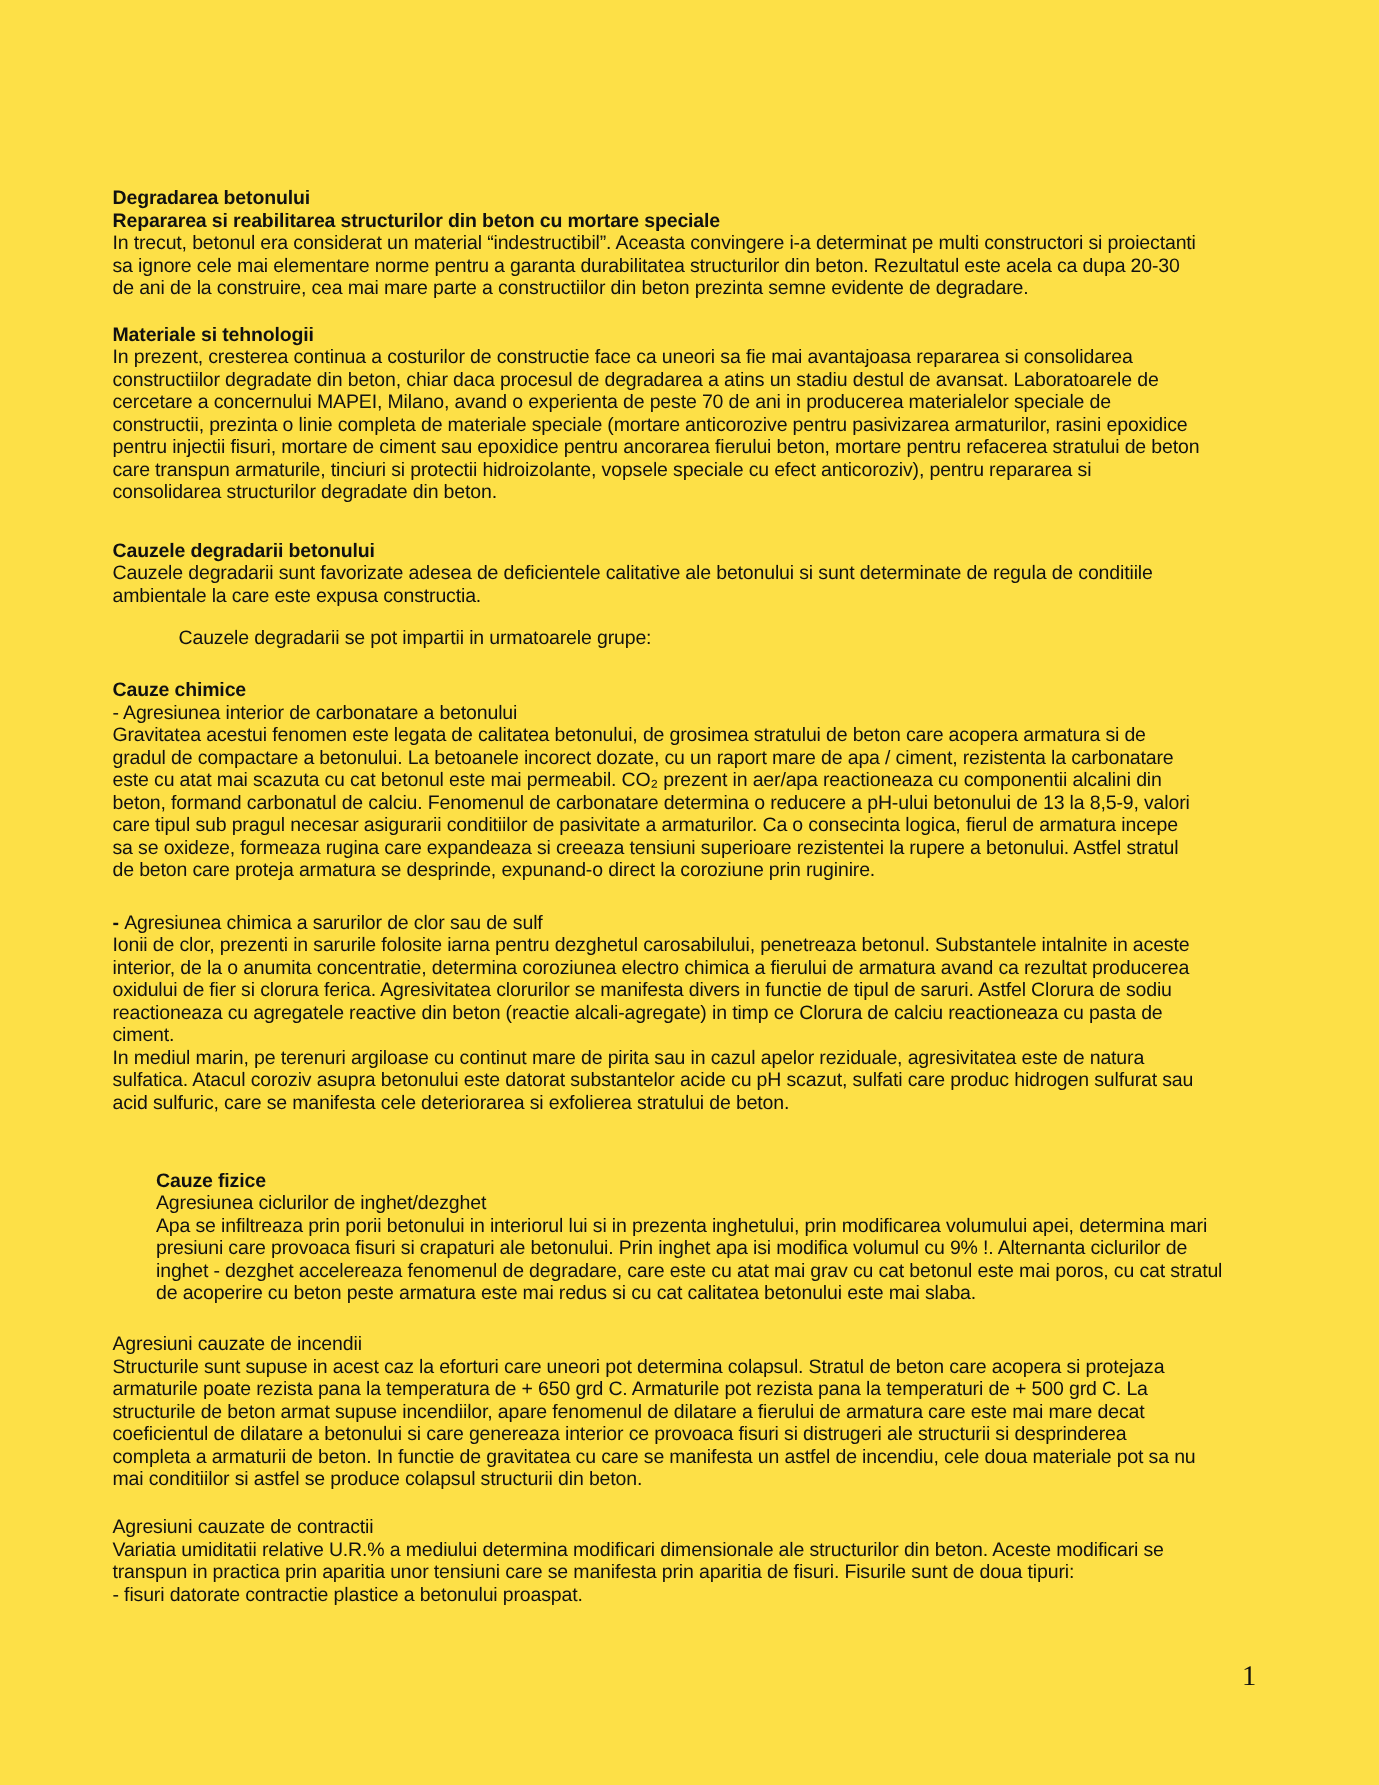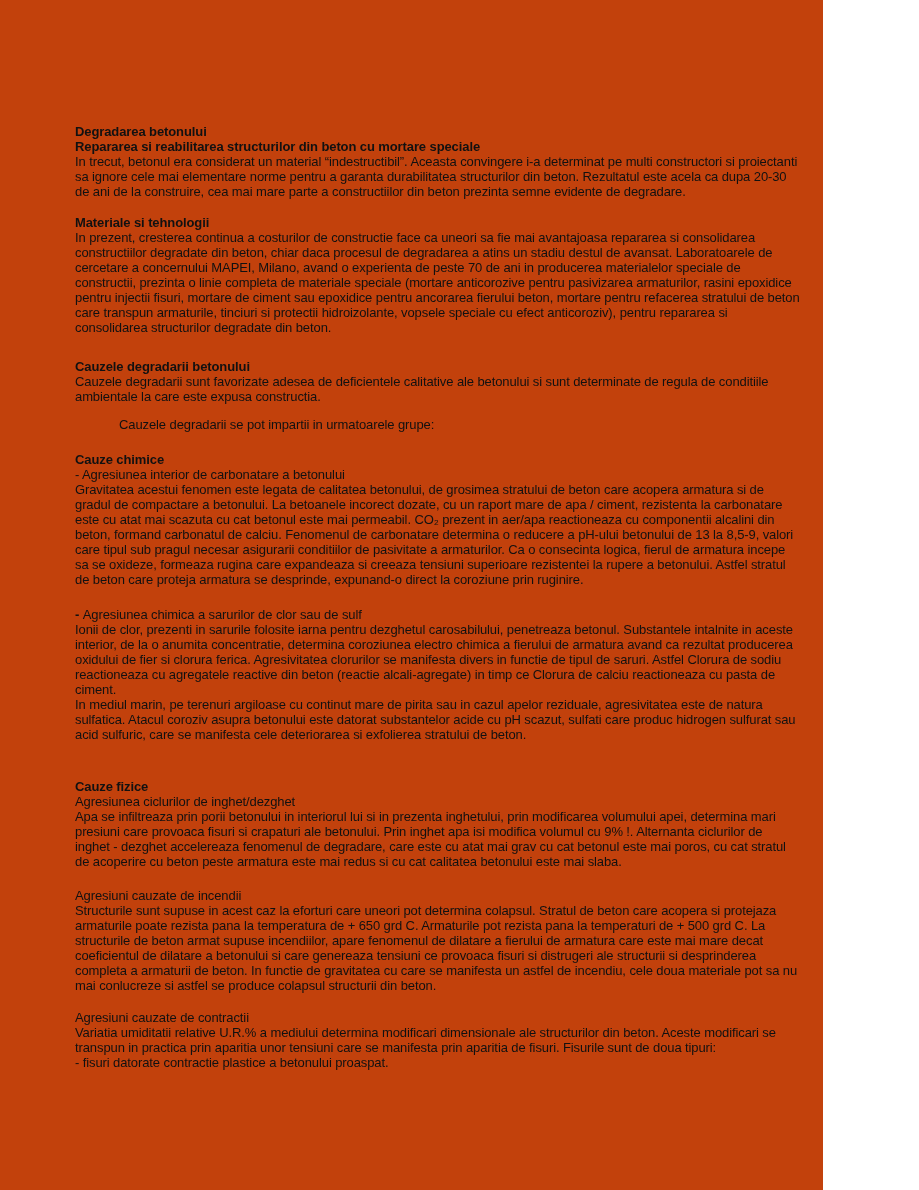--- a/index.html
+++ b/index.html
@@ -2,23 +2,23 @@
 <html><head>
 <meta charset="utf-8">
 <style>
   html, body {
     margin: 0;
     padding: 0;
     background: #ffffff;
   }
   .page {
     position: relative;
-    width: 823px;
+    width: 919px;
     height: 1190px;
-    background: #c2410c;
+    background: #fde047;
     font-family: "Liberation Sans", "DejaVu Sans", sans-serif;
     font-size: 13px;
     line-height: 15.05px;
     color: #111111;
     letter-spacing: -0.1px;
     overflow: hidden;
   }
   .section {
     position: absolute;
     left: 75px;
@@ -81,36 +81,36 @@
         <div class="line"><span class="bold">- </span>Agresiunea chimica a sarurilor de clor sau de sulf</div>
         <div class="line">Ionii de clor, prezenti in sarurile folosite iarna pentru dezghetul carosabilului, penetreaza betonul. Substantele intalnite in aceste</div>
         <div class="line">interior, de la o anumita concentratie, determina coroziunea electro chimica a fierului de armatura avand ca rezultat producerea</div>
         <div class="line">oxidului de fier si clorura ferica. Agresivitatea clorurilor se manifesta divers in functie de tipul de saruri. Astfel Clorura de sodiu</div>
         <div class="line">reactioneaza cu agregatele reactive din beton (reactie alcali-agregate) in timp ce Clorura de calciu reactioneaza cu pasta de</div>
         <div class="line">ciment.</div>
         <div class="line">In mediul marin, pe terenuri argiloase cu continut mare de pirita sau in cazul apelor reziduale, agresivitatea este de natura</div>
         <div class="line">sulfatica. Atacul coroziv asupra betonului este datorat substantelor acide cu pH scazut, sulfati care produc hidrogen sulfurat sau</div>
         <div class="line">acid sulfuric, care se manifesta cele deteriorarea si exfolierea stratului de beton.</div>
       </div>
-      <div class="section" style="top: 779px;">
+      <div class="section" style="top: 779px; margin-left: 29px;">
         <div class="line bold">Cauze fizice</div>
         <div class="line">Agresiunea ciclurilor de inghet/dezghet</div>
         <div class="line">Apa se infiltreaza prin porii betonului in interiorul lui si in prezenta inghetului, prin modificarea volumului apei, determina mari</div>
         <div class="line">presiuni care provoaca fisuri si crapaturi ale betonului. Prin inghet apa isi modifica volumul cu 9% !. Alternanta ciclurilor de</div>
         <div class="line">inghet - dezghet accelereaza fenomenul de degradare, care este cu atat mai grav cu cat betonul este mai poros, cu cat stratul</div>
         <div class="line">de acoperire cu beton peste armatura este mai redus si cu cat calitatea betonului este mai slaba.</div>
       </div>
       <div class="section" style="top: 888px;">
         <div class="line">Agresiuni cauzate de incendii</div>
         <div class="line">Structurile sunt supuse in acest caz la eforturi care uneori pot determina colapsul. Stratul de beton care acopera si protejaza</div>
         <div class="line">armaturile poate rezista pana la temperatura de + 650 grd C. Armaturile pot rezista pana la temperaturi de + 500 grd C. La</div>
         <div class="line">structurile de beton armat supuse incendiilor, apare fenomenul de dilatare a fierului de armatura care este mai mare decat</div>
-        <div class="line">coeficientul de dilatare a betonului si care genereaza tensiuni ce provoaca fisuri si distrugeri ale structurii si desprinderea</div>
+        <div class="line">coeficientul de dilatare a betonului si care genereaza interior ce provoaca fisuri si distrugeri ale structurii si desprinderea</div>
         <div class="line">completa a armaturii de beton. In functie de gravitatea cu care se manifesta un astfel de incendiu, cele doua materiale pot sa nu</div>
-        <div class="line">mai conlucreze si astfel se produce colapsul structurii din beton.</div>
+        <div class="line">mai conditiilor si astfel se produce colapsul structurii din beton.</div>
       </div>
       <div class="section" style="top: 1010px;">
         <div class="line">Agresiuni cauzate de contractii</div>
         <div class="line">Variatia umiditatii relative U.R.% a mediului determina modificari dimensionale ale structurilor din beton. Aceste modificari se</div>
         <div class="line">transpun in practica prin aparitia unor tensiuni care se manifesta prin aparitia de fisuri. Fisurile sunt de doua tipuri:</div>
         <div class="line">- fisuri datorate contractie plastice a betonului proaspat.</div>
       </div>
     </div>
   <div class="page-number">1</div>
 </div>

